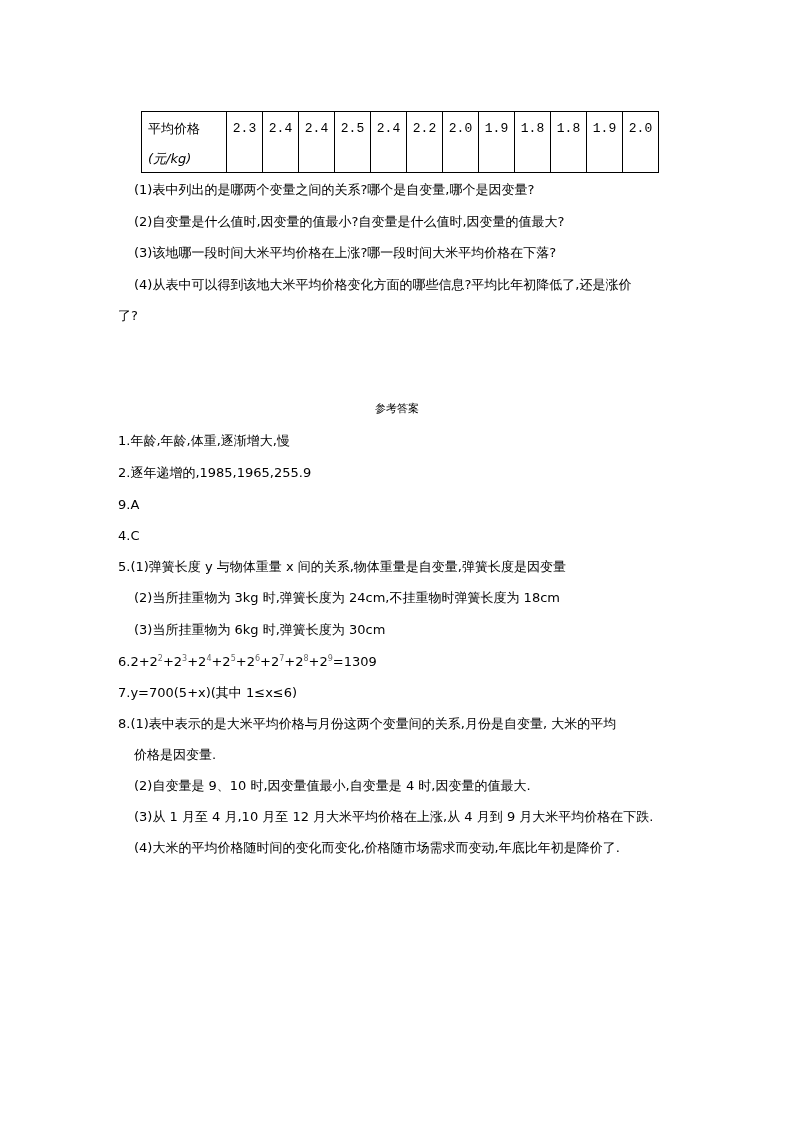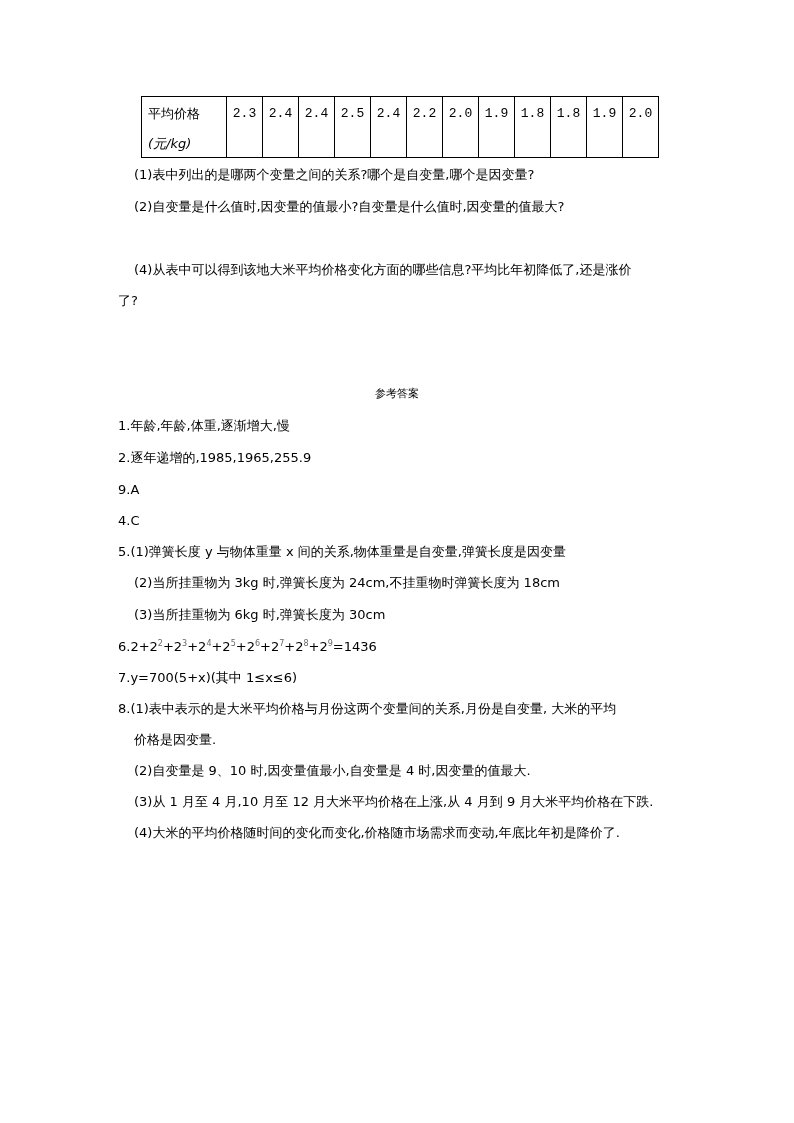--- a/index.html
+++ b/index.html
@@ -1,18 +1,18 @@
 <!DOCTYPE html>
 <html><head>
 <meta charset="utf-8">
 <style>
   html, body { margin: 0; padding: 0; background: #ffffff; }
   body { width: 794px; height: 1123px; position: relative; overflow: hidden;
          font-family: "DejaVu Sans", "Liberation Sans", sans-serif; color: #000; }
-  .page { position: absolute; left: 0; top: 0; width: 794px; height: 826px; }
+  .page { position: absolute; left: 0; top: 15px; width: 794px; height: 826px; }
   table.price { position: absolute; left: 141px; top: 96px; border-collapse: collapse;
                 font-family: "Liberation Mono", "DejaVu Sans Mono", monospace; font-size: 13px; }
   table.price td { border: 1px solid #000; padding: 0; vertical-align: top; text-align: center; }
   table.price td.head { width: 78px; text-align: left; padding-left: 6px; height: 60px;
                         font-family: "DejaVu Sans", sans-serif; font-size: 13px; }
   table.price td.head .l1 { display: block; line-height: 18px; margin-top: 8px; }
   table.price td.head .l2 { display: block; line-height: 18px; margin-top: 12px; font-style: italic; }
   table.price td.val { width: 35px; height: 60px; }
   table.price td.val span { display: block; line-height: 18px; margin-top: 8px; }
   .line { position: absolute; font-size: 13px; line-height: 18px; white-space: nowrap; }
@@ -66,35 +66,36 @@
           </td>
       <td class="val">
             <span>2.0</span>
           </td>
     </tr>
   </tbody>
     </table>
 
   <div class="line" style="left:134px; top:166px;">(1)表中列出的是哪两个变量之间的关系?哪个是自变量,哪个是因变量?</div>
   <div class="line" style="left:134px; top:198px;">(2)自变量是什么值时,因变量的值最小?自变量是什么值时,因变量的值最大?</div>
+  <div class="line" style="left:134px; top:229px;">(3)该地哪一段时间大米平均价格在上涨?哪一段时间大米平均价格在下落?</div>
   <div class="line" style="left:134px; top:261px;">(4)从表中可以得到该地大米平均价格变化方面的哪些信息?平均比年初降低了,还是涨价</div>
   <div class="line" style="left:118px; top:292px;">了?</div>
 
   <div class="title">参考答案</div>
 
   <div class="line" style="left:118px; top:417px;">1.年龄,年龄,体重,逐渐增大,慢</div>
   <div class="line" style="left:118px; top:449px;">2.逐年递增的,1985,1965,255.9</div>
   <div class="line" style="left:118px; top:481px;">9.A</div>
   <div class="line" style="left:118px; top:512px;">4.C</div>
   <div class="line" style="left:118px; top:543px;">5.(1)弹簧长度 y 与物体重量 x 间的关系,物体重量是自变量,弹簧长度是因变量</div>
   <div class="line" style="left:134px; top:574px;">(2)当所挂重物为 3kg 时,弹簧长度为 24cm,不挂重物时弹簧长度为 18cm</div>
   <div class="line" style="left:134px; top:606px;text-align:right;">(3)当所挂重物为 6kg 时,弹簧长度为 30cm</div>
 
   <div class="line" style="left:118px; top:638px;">
-    <span>6.2+2</span><sup>2</sup><span>+2</span><sup>3</sup><span>+2</span><sup>4</sup><span>+2</span><sup>5</sup><span>+2</span><sup>6</sup><span>+2</span><sup>7</sup><span>+2</span><sup>8</sup><span>+2</span><sup>9</sup><span>=1436</span>
+    <span>6.2+2</span><sup>2</sup><span>+2</span><sup>3</sup><span>+2</span><sup>4</sup><span>+2</span><sup>5</sup><span>+2</span><sup>6</sup><span>+2</span><sup>7</sup><span>+2</span><sup>8</sup><span>+2</span><sup>9</sup><span>=1309</span>
   </div>
 
   <div class="line" style="left:118px; top:669px;">7.y=700(5+x)(其中 1≤x≤6)</div>
   <div class="line" style="left:118px; top:700px;">8.(1)表中表示的是大米平均价格与月份这两个变量间的关系,月份是自变量, 大米的平均</div>
   <div class="line" style="left:134px; top:731px;">价格是因变量.</div>
   <div class="line" style="left:134px; top:762px;">(2)自变量是 9、10 时,因变量值最小,自变量是 4 时,因变量的值最大.</div>
   <div class="line" style="left:134px; top:793px;">(3)从 1 月至 4 月,10 月至 12 月大米平均价格在上涨,从 4 月到 9 月大米平均价格在下跌.</div>
   <div class="line" style="left:134px; top:824px;">(4)大米的平均价格随时间的变化而变化,价格随市场需求而变动,年底比年初是降价了.</div>
 </div>
 

